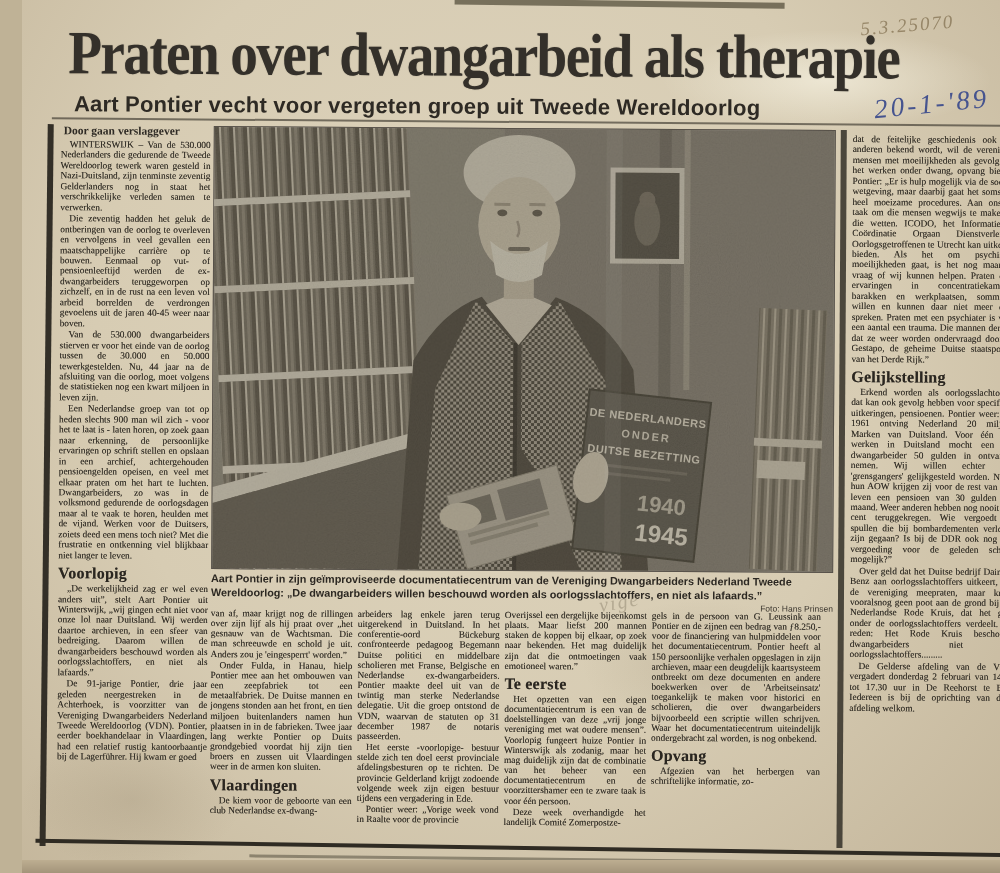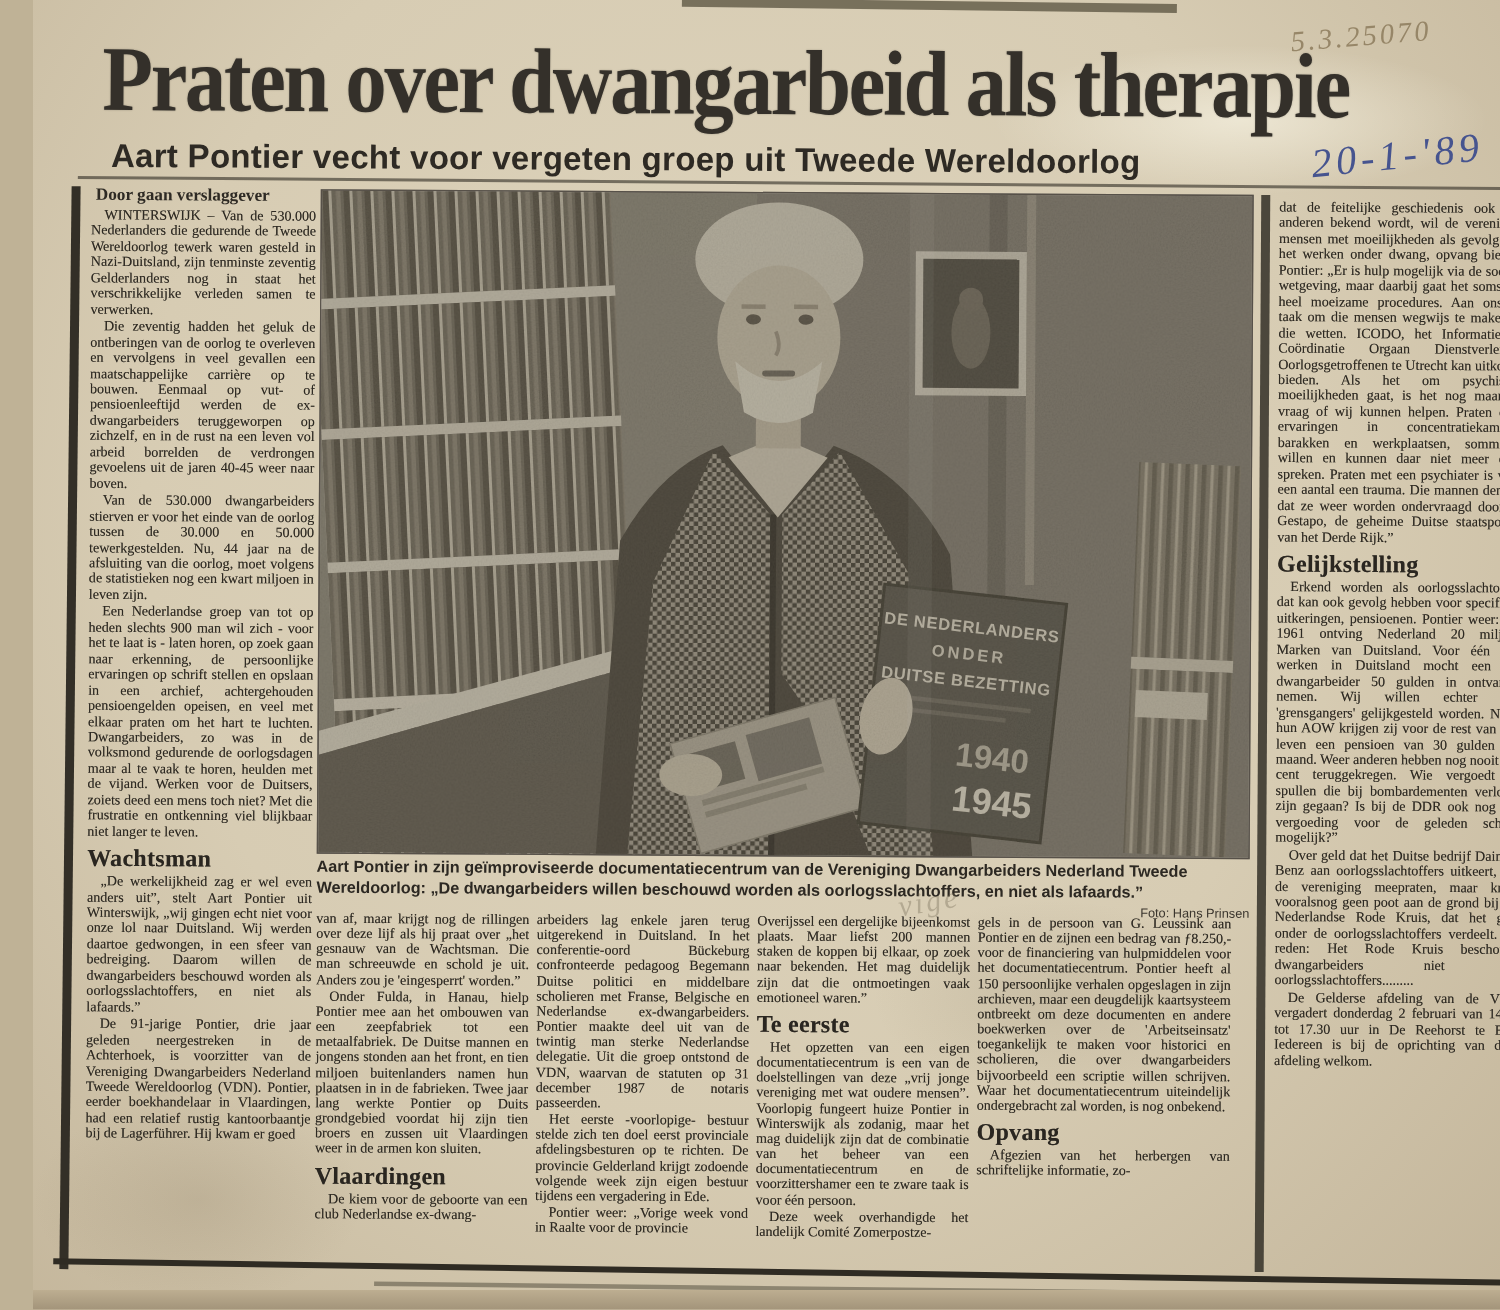--- a/index.html
+++ b/index.html
@@ -209,26 +209,26 @@
       <span>Aart Pontier in zijn geïmproviseerde documentatiecentrum van de Vereniging Dwangarbeiders Nederland Tweede Wereldoorlog: „De dwangarbeiders willen beschouwd worden als oorlogsslachtoffers, en niet als lafaards.”</span>
       <span class="credit">Foto: Hans Prinsen</span>
     </div>
     <div class="scribble">vige</div>
 
     <div class="col c1">
         <p class="para">WINTERSWIJK – Van de 530.000 Nederlanders die gedurende de Tweede Wereldoorlog tewerk waren gesteld in Nazi-Duitsland, zijn tenminste zeventig Gelderlanders nog in staat het verschrikkelijke verleden samen te verwerken.</p>
         <p class="para">Die zeventig hadden het geluk de ontberingen van de oorlog te overleven en vervolgens in veel gevallen een maatschappelijke carrière op te bouwen. Eenmaal op vut- of pensioenleeftijd werden de ex-dwangarbeiders teruggeworpen op zichzelf, en in de rust na een leven vol arbeid borrelden de verdrongen gevoelens uit de jaren 40-45 weer naar boven.</p>
         <p class="para">Van de 530.000 dwangarbeiders stierven er voor het einde van de oorlog tussen de 30.000 en 50.000 tewerkgestelden. Nu, 44 jaar na de afsluiting van die oorlog, moet volgens de statistieken nog een kwart miljoen in leven zijn.</p>
         <p class="para">Een Nederlandse groep van tot op heden slechts 900 man wil zich - voor het te laat is - laten horen, op zoek gaan naar erkenning, de persoonlijke ervaringen op schrift stellen en opslaan in een archief, achtergehouden pensioengelden opeisen, en veel met elkaar praten om het hart te luchten. Dwangarbeiders, zo was in de volksmond gedurende de oorlogsdagen maar al te vaak te horen, heulden met de vijand. Werken voor de Duitsers, zoiets deed een mens toch niet? Met die frustratie en ontkenning viel blijkbaar niet langer te leven.</p>
-        <h3 class="subhead">Wachtsman</h3>
-        <p class="para">„De werkelijkheid zag er wel even anders uit”, stelt Aart Pontier uit Winterswijk, „wij gingen echt niet voor onze lol naar Duitsland. Wij werden daartoe gedwongen, in een sfeer van bedreiging. Daarom willen de dwangarbeiders beschouwd worden als oorlogsslachtoffers, en niet als lafaards.”</p>
+        <h3 class="subhead">Voorlopig</h3>
+        <p class="para">„De werkelijkheid zag er wel even anders uit”, stelt Aart Pontier uit Winterswijk, „wij gingen echt niet voor onze lol naar Duitsland. Wij werden daartoe archieven, in een sfeer van bedreiging. Daarom willen de dwangarbeiders beschouwd worden als oorlogsslachtoffers, en niet als lafaards.”</p>
         <p class="para">De 91-jarige Pontier, drie jaar geleden neergestreken in de Achterhoek, is voorzitter van de Vereniging Dwangarbeiders Nederland Tweede Wereldoorlog (VDN). Pontier, eerder boekhandelaar in Vlaardingen, had een relatief rustig kantoorbaantje bij de Lagerführer. Hij kwam er goed</p>
       </div>
     <div class="col c2">
-        <p class="para cont">van af, maar krijgt nog de rillingen over deze lijf als hij praat over „het gesnauw van de Wachtsman. Die man schreeuwde en schold je uit. Anders zou je 'eingesperrt' worden.”</p>
+        <p class="para cont">van af, maar krijgt nog de rillingen over zijn lijf als hij praat over „het gesnauw van de Wachtsman. Die man schreeuwde en schold je uit. Anders zou je 'eingesperrt' worden.”</p>
         <p class="para">Onder Fulda, in Hanau, hielp Pontier mee aan het ombouwen van een zeepfabriek tot een metaalfabriek. De Duitse mannen en jongens stonden aan het front, en tien miljoen buitenlanders namen hun plaatsen in in de fabrieken. Twee jaar lang werkte Pontier op Duits grondgebied voordat hij zijn tien broers en zussen uit Vlaardingen weer in de armen kon sluiten.</p>
         <h3 class="subhead">Vlaardingen</h3>
         <p class="para">De kiem voor de geboorte van een club Nederlandse ex-dwang-</p>
       </div>
     <div class="col c3">
         <p class="para cont">arbeiders lag enkele jaren terug uitgerekend in Duitsland. In het conferentie-oord Bückeburg confronteerde pedagoog Begemann Duitse politici en middelbare scholieren met Franse, Belgische en Nederlandse ex-dwangarbeiders. Pontier maakte deel uit van de twintig man sterke Nederlandse delegatie. Uit die groep ontstond de VDN, waarvan de statuten op 31 december 1987 de notaris passeerden.</p>
         <p class="para">Het eerste -voorlopige- bestuur stelde zich ten doel eerst provinciale afdelingsbesturen op te richten. De provincie Gelderland krijgt zodoende volgende week zijn eigen bestuur tijdens een vergadering in Ede.</p>
         <p class="para">Pontier weer: „Vorige week vond in Raalte voor de provincie</p>
       </div>
     <div class="col c4">

